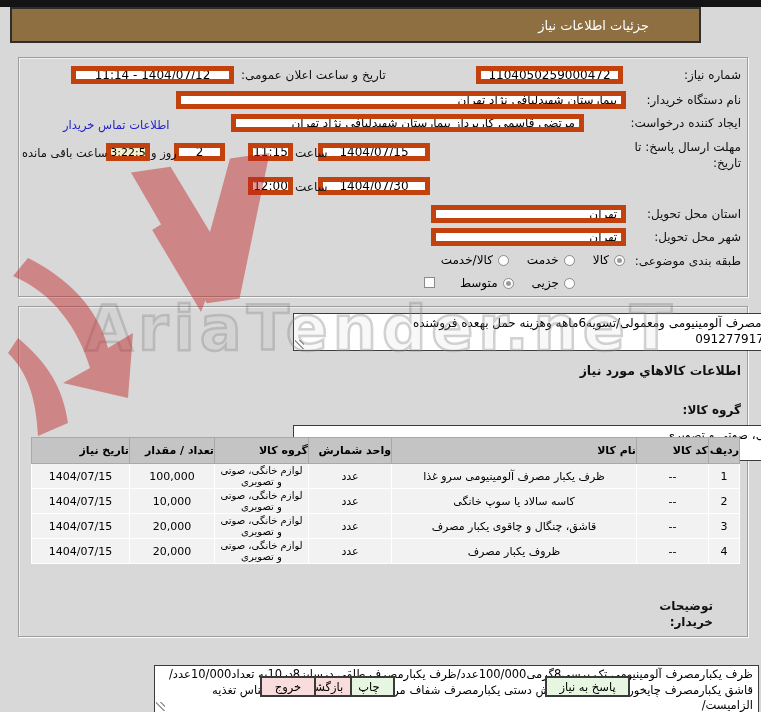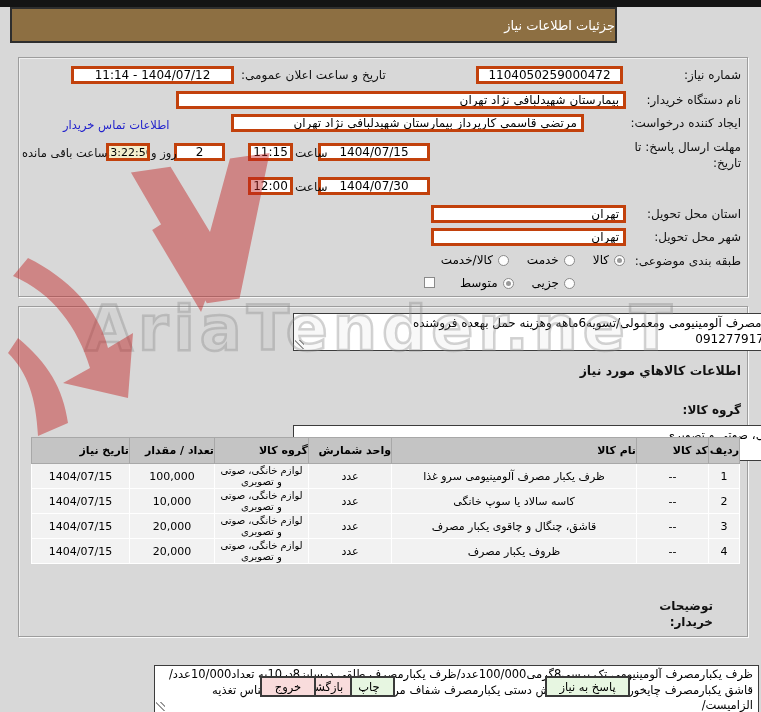--- a/index.html
+++ b/index.html
@@ -9,37 +9,38 @@
     background:#d8d8d8;
     font-family:"DejaVu Sans", sans-serif;
     font-size:12px;
     color:#000;
     overflow:hidden;
     direction:rtl;
   }
   .abs { position:absolute; }
   .topbar { left:0; top:0; width:761px; height:7px; background:#141414; }
   .hdr {
-    left:10px; top:7px; width:607px; height:36px;
+    left:10px; top:7px; width:691px; height:36px;
     border:2px solid #2e2e2e;
     color:#fff; font-size:13px;
     display:flex; align-items:center;
+    padding-right:50px;
   }
   .panel {
     border:1px solid #9d9d9d;
     box-shadow:1px 1px 0 rgba(255,255,255,.85), inset 1px 1px 0 rgba(255,255,255,.6);
   }
   .panel1 { left:18px; top:57px; width:730px; height:240px; }
   .panel2 { left:18px; top:306px; width:730px; height:331px; }
   .lbl { white-space:nowrap; font-size:12px; color:#111; }
   .lbl.wrap { white-space:normal; text-align:right; line-height:1.3; }
   .b { font-weight:bold; }
   .inp {
     background:#fff;
-    border:3px solid #c2410c;
+    border:5px solid #c2410c;
     height:18px;
     font-size:12px;
     display:flex; align-items:center;
     overflow:hidden; white-space:nowrap;
   }
   .inp.center { justify-content:center; }
   .inp.rt { padding-right:4px; }
   .link { color:#2222cc; font-size:11.5px; cursor:pointer; white-space:nowrap; }
   .radio {
     width:11px; height:11px; border-radius:50%;

